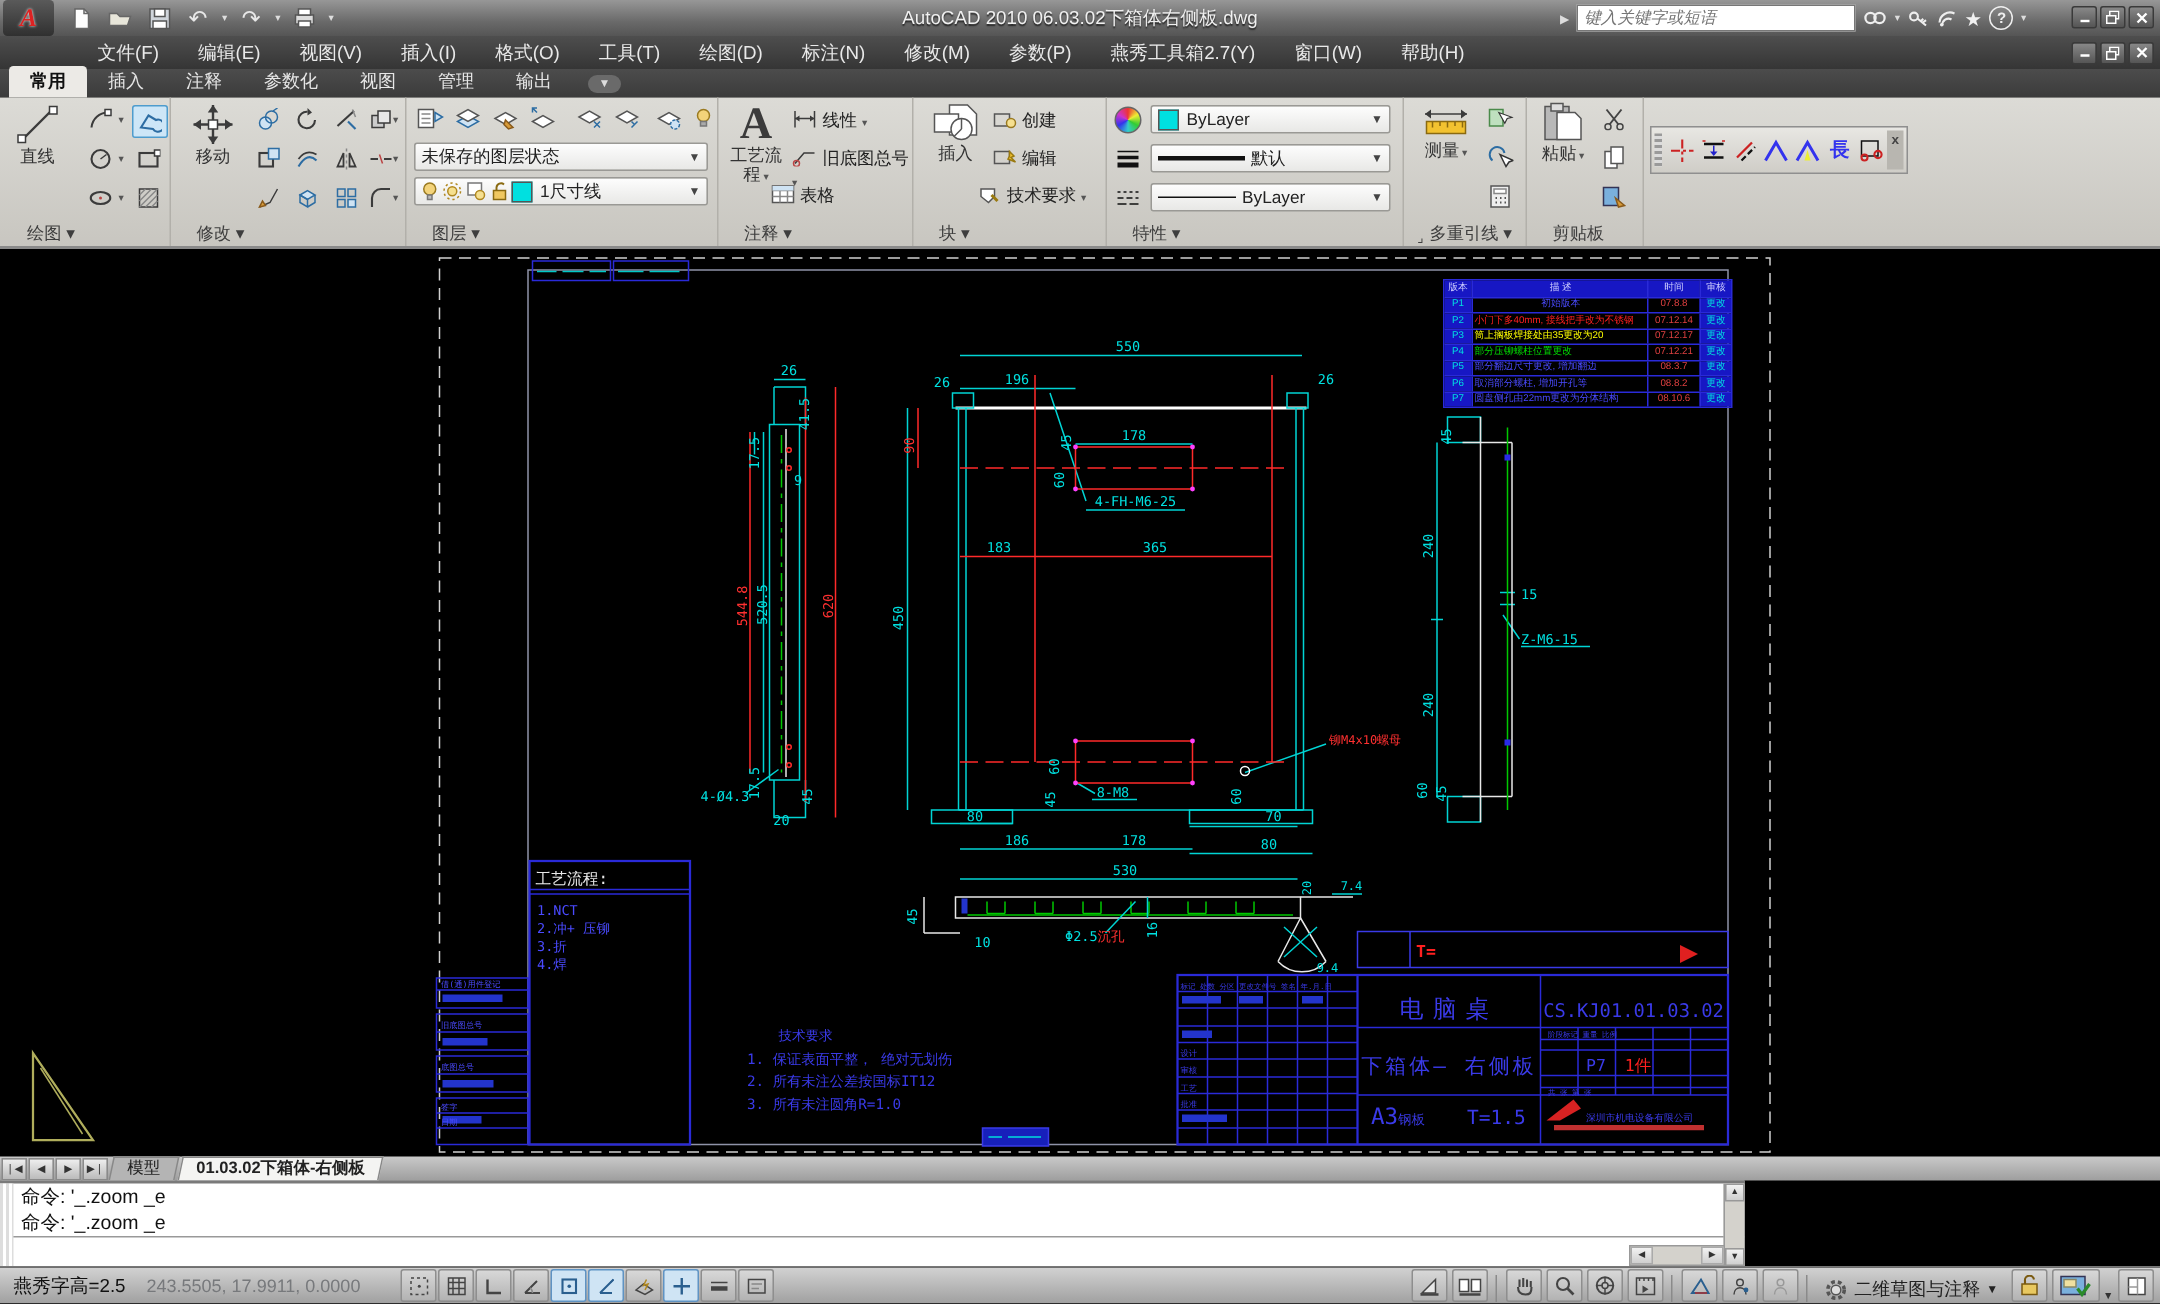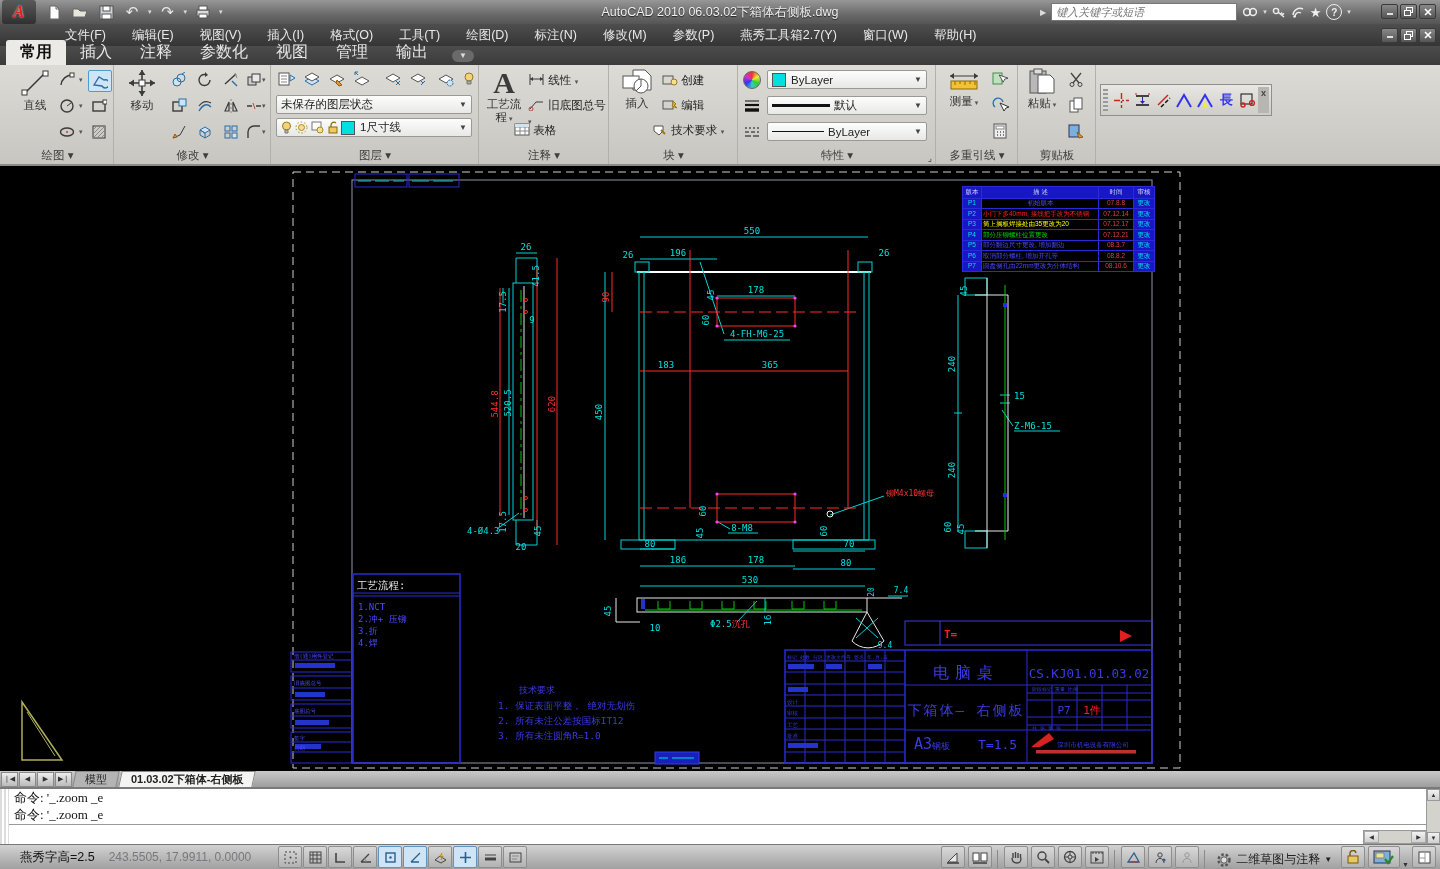--- a/index.html
+++ b/index.html
@@ -15,27 +15,27 @@
 .doc-title{left:0;top:0;width:100%;height:24px;text-align:center;line-height:24px;color:#f0f0f0;font-size:12.5px;text-shadow:0 1px 1px #222}
 .search{left:1040px;top:2px;height:20px;display:flex;align-items:center;gap:5px}
 .search input{width:176px;height:16px;border:1px solid #777;font-style:italic;color:#888;font-size:11px;padding:0 4px}
 .winbtns{display:flex;gap:2px}
 .wbtn{width:15px;height:13px;display:flex;align-items:center;justify-content:center;background:linear-gradient(#888,#555);border:1px solid #3a3a3a;border-radius:2px}
 
 .menubar{left:0;top:24px;width:1440px;height:22px;background:linear-gradient(#4e4e4e,#353535);display:flex;align-items:center;padding-left:52px;box-sizing:border-box}
 .mitem{color:#e9e9e9;padding:0 13px;font-size:12.5px;line-height:22px}
 
 .tabsrow{left:0;top:46px;width:1440px;height:19px;background:linear-gradient(#4c4c4c,#3b3b3b);display:flex;align-items:flex-end;padding-left:6px;box-sizing:border-box}
-.rtab{color:#e6e6e6;padding:2px 14px;font-size:16px}
+.rtab{color:#e6e6e6;padding:2px 14px;font-size:12px}
 .rtab.active{background:#eceae6;color:#111;border-radius:3px 3px 0 0;font-weight:bold}
 .tabmore{width:22px;height:12px;background:#6a6a6a;border-radius:6px;color:#ddd;font-size:8px;text-align:center;line-height:12px;margin:0 0 3px 10px}
 
 .ribbon{left:0;top:65px;width:1440px;height:101px;background:linear-gradient(#dcdbd6,#c8c6c0);border-bottom:2px solid #8a8a8a;box-sizing:border-box}
 .panel{position:absolute;top:0;height:99px;border-right:1px solid #b2b0aa}
-.plabel{position:absolute;bottom:1px;left:1px;width:100%;text-align:center;font-size:11.5px;color:#3e3e3e}
+.plabel{position:absolute;bottom:1px;left:18px;width:100%;text-align:left;font-size:11.5px;color:#3e3e3e}
 .big{position:absolute;top:3px;text-align:center;font-size:11.5px;color:#333;line-height:13px}
 .big svg{display:block;margin:0 auto 1px}
 .mini{position:absolute;width:22px;height:20px;display:flex;align-items:center;justify-content:center}
 .mini.hl{background:#cde6f7;border:1px solid #4e9ccd;border-radius:2px}
 .dar{font-size:7px;color:#555;position:absolute}
 .ddl{position:absolute;height:19px;background:linear-gradient(#fdfdfd,#e8e8e6);border:1px solid #9a9995;border-radius:2px;display:flex;align-items:center;font-size:11.5px;color:#222;padding:0 4px;box-sizing:border-box}
 .ddl .caret{margin-left:auto;font-size:8px;color:#444}
 .swatch{width:12px;height:12px;background:#00e0e0;border:1px solid #555;margin-right:5px}
 .lw-line{flex:1;height:3px;background:#111;margin-right:4px}
 .lt-line{flex:1;height:1px;background:#111;margin-right:4px}
@@ -57,31 +57,31 @@
 .rc.time{width:34px;color:#e04040}
 .rc.aud{width:20px;background:#1717c4;color:#00e0e0}
 .revhead .rc{background:#1717c4;color:#cfcfff}
 
 .tabbar{left:0;top:771px;width:1440px;height:16px;background:linear-gradient(#c9c9c9,#9e9e9e);display:flex;align-items:center;font-size:11px}
 .navb{width:15px;height:13px;border:1px solid #8a8a8a;background:linear-gradient(#eee,#bbb);font-size:7px;display:flex;align-items:center;justify-content:center;margin-left:1px;color:#333}
 .ltab{padding:0 10px;height:15px;line-height:15px;color:#222;background:#b4b4b4;border:1px solid #888;border-bottom:none;margin-left:2px;transform:skewX(-12deg)}
 .ltab span{display:inline-block;transform:skewX(12deg)}
 .ltab.active{background:#f4f4f2;font-weight:bold}
 
-.command{left:0;top:787px;width:1440px;height:57px;background:#fff;border-top:2px solid #7a7a7a;box-sizing:border-box;font-family:Liberation Serif, serif;font-size:13px;color:#111}
+.command{left:0;top:787px;width:1163px;height:57px;background:#fff;border-top:2px solid #7a7a7a;box-sizing:border-box;font-family:Liberation Sans, sans-serif;font-size:13px;color:#111}
 .cmdgrip{position:absolute;left:0;top:0;width:9px;height:100%;background:repeating-linear-gradient(90deg,#ddd 0 2px,#fff 2px 4px)}
 .cmdline{padding-left:14px;line-height:17px;white-space:pre}
 .cmdsep{border-top:1px solid #999;margin:1px 0 0 0}
 .vscroll{position:absolute;right:0;top:0;width:13px;height:100%;background:#d4d2cc;border-left:1px solid #999}
 .scrbtn{position:absolute;left:0;width:13px;height:12px;background:linear-gradient(#f2f2f2,#cfcfcf);border:1px solid #999;box-sizing:border-box;font-size:6px;text-align:center;line-height:10px;color:#333}
 .hscroll{position:absolute;right:13px;bottom:0;width:62px;height:12px;background:#d4d2cc;border:1px solid #999;display:flex;justify-content:space-between;font-size:6px;color:#333}
 .hscroll span{width:13px;text-align:center;line-height:10px;background:linear-gradient(#f2f2f2,#cfcfcf);border:1px solid #aaa}
 
 .statusbar{left:0;top:844px;width:1440px;height:25px;background:linear-gradient(#d2d2d2,#a0a0a0);display:flex;align-items:center;box-sizing:border-box;border-top:1px solid #777}
-.st-left{margin-left:20px;font-size:12.5px;color:#111}
+.st-left{margin-left:9px;font-size:12.5px;color:#111}
 .st-coords{margin-left:14px;font-size:12px;color:#77797c}
 .sbtn{width:22px;height:20px;margin-left:1px;display:flex;align-items:center;justify-content:center;border:1px solid #8e8e8e;background:linear-gradient(#d8d8d8,#b2b2b2);border-radius:2px}
 .sbtn.on{background:#cfe4f4;border-color:#5f93c3}
 .st-right{margin-left:auto;display:flex;align-items:flex-end;gap:2px;padding-right:4px}
 .wschip{display:flex;align-items:center;gap:4px;font-size:12px;color:#222;padding:0 6px}
 .sep{width:1px;height:18px;background:#8a8a8a;margin:0 3px}
 .ic{display:block}
 </style>
 </head>
 <body>
@@ -210,21 +210,21 @@
     <span class="rtab">参数化</span>
     <span class="rtab">视图</span>
     <span class="rtab">管理</span>
     <span class="rtab">输出</span>
     <span class="tabmore">▼</span>
   </div>
 
   <div class="abs ribbon">
 
     <div class="panel" style="left:0;width:113px">
-      <div class="big" style="left:12px;width:46px">
+      <div class="big" style="left:2px;width:46px">
         <svg class="ic" width="30" height="30" viewBox="0 0 30 30">
             <path d="M5 25L25 5" stroke="#3b3b3b" stroke-width="1.6"></path>
             <rect x="2" y="22" width="5" height="5" fill="#fff" stroke="#3b3b3b"></rect>
             <rect x="23" y="3" width="5" height="5" fill="#fff" stroke="#3b3b3b"></rect>
           </svg>
         <span>直线</span>
       </div>
       <span class="mini" style="left:56px;top:5px">
           <svg class="ic" width="16" height="16">
             <path d="M2 13A11 11 0 0 1 13 3" fill="none" stroke="#3b3b3b" stroke-width="1.4"></path>

